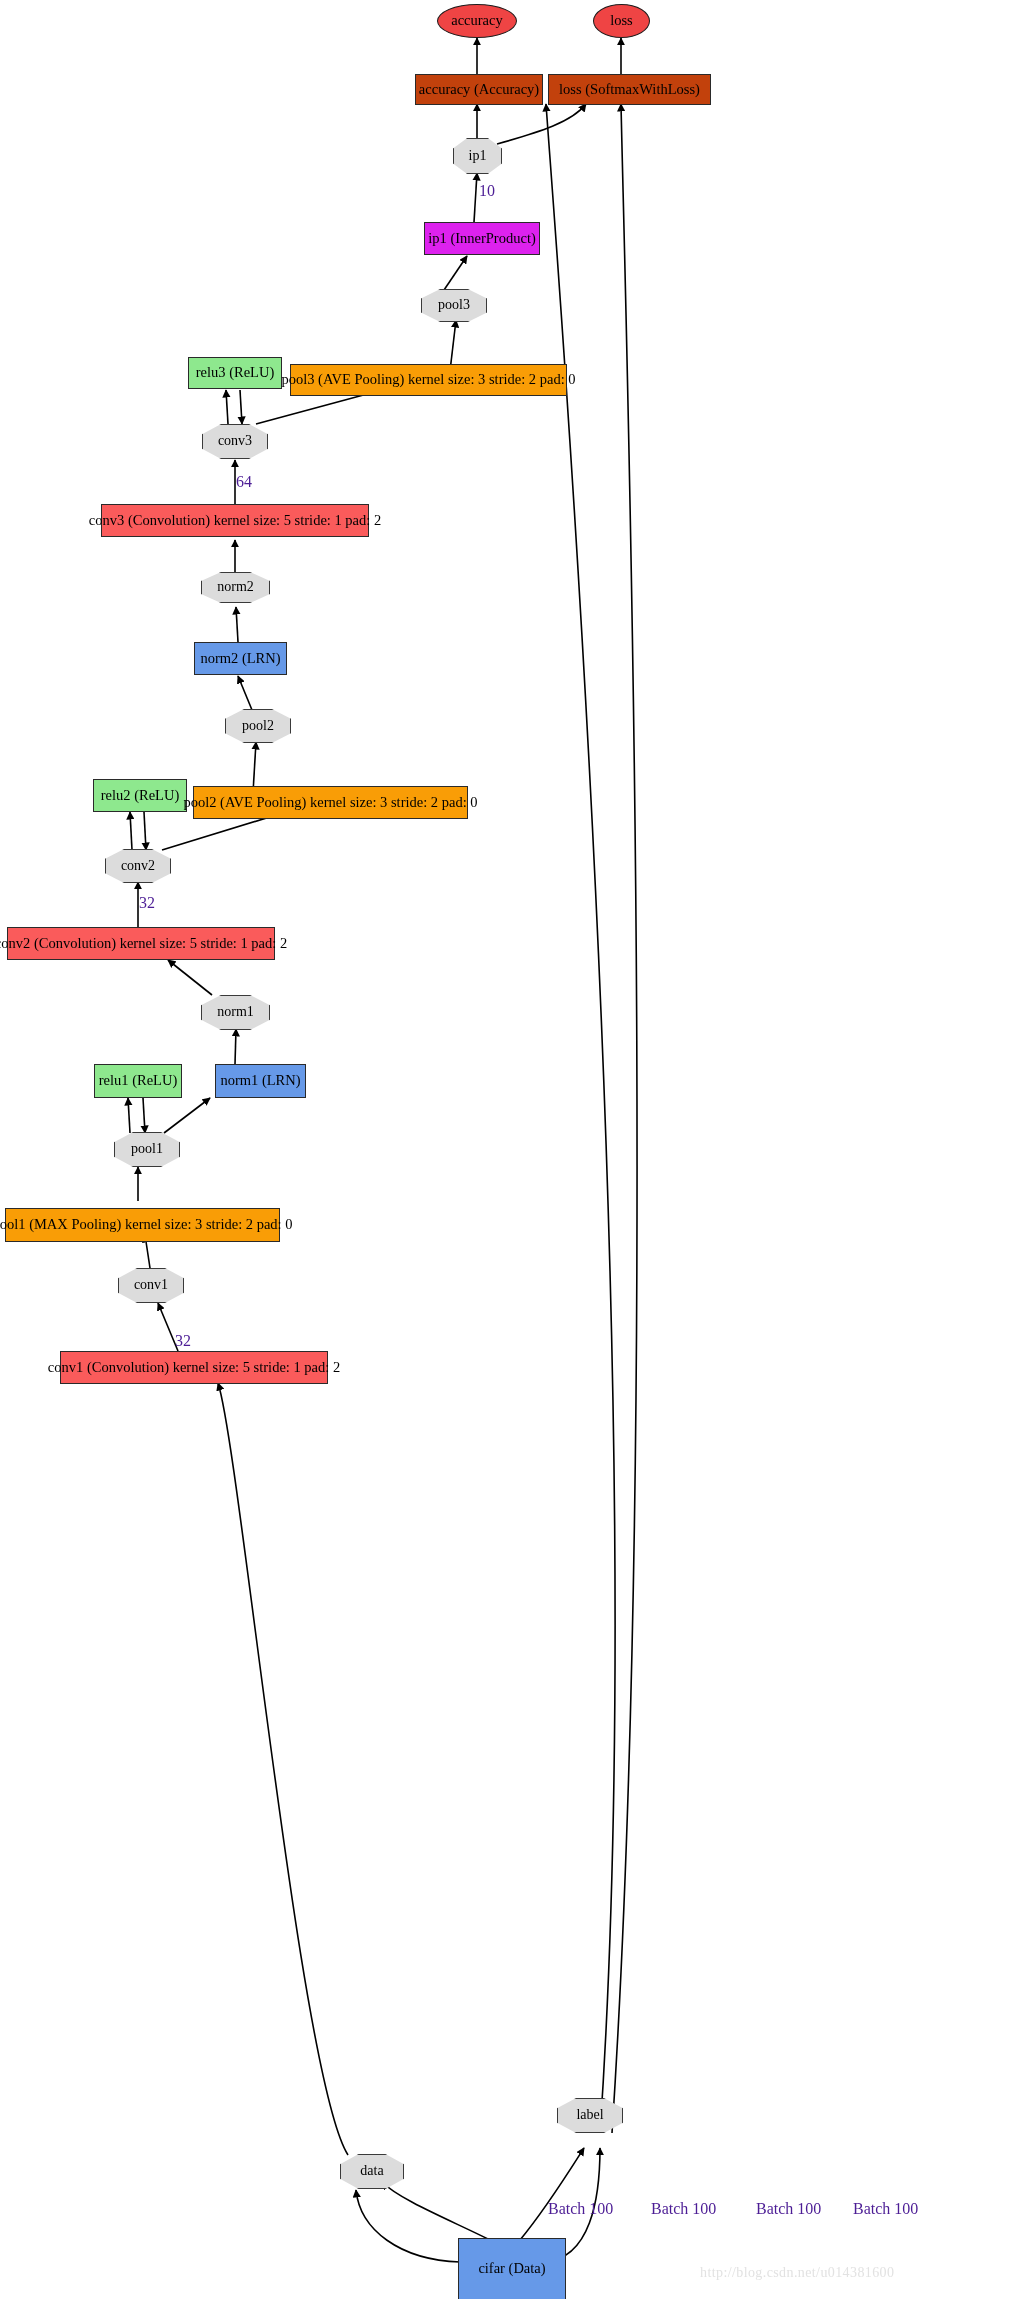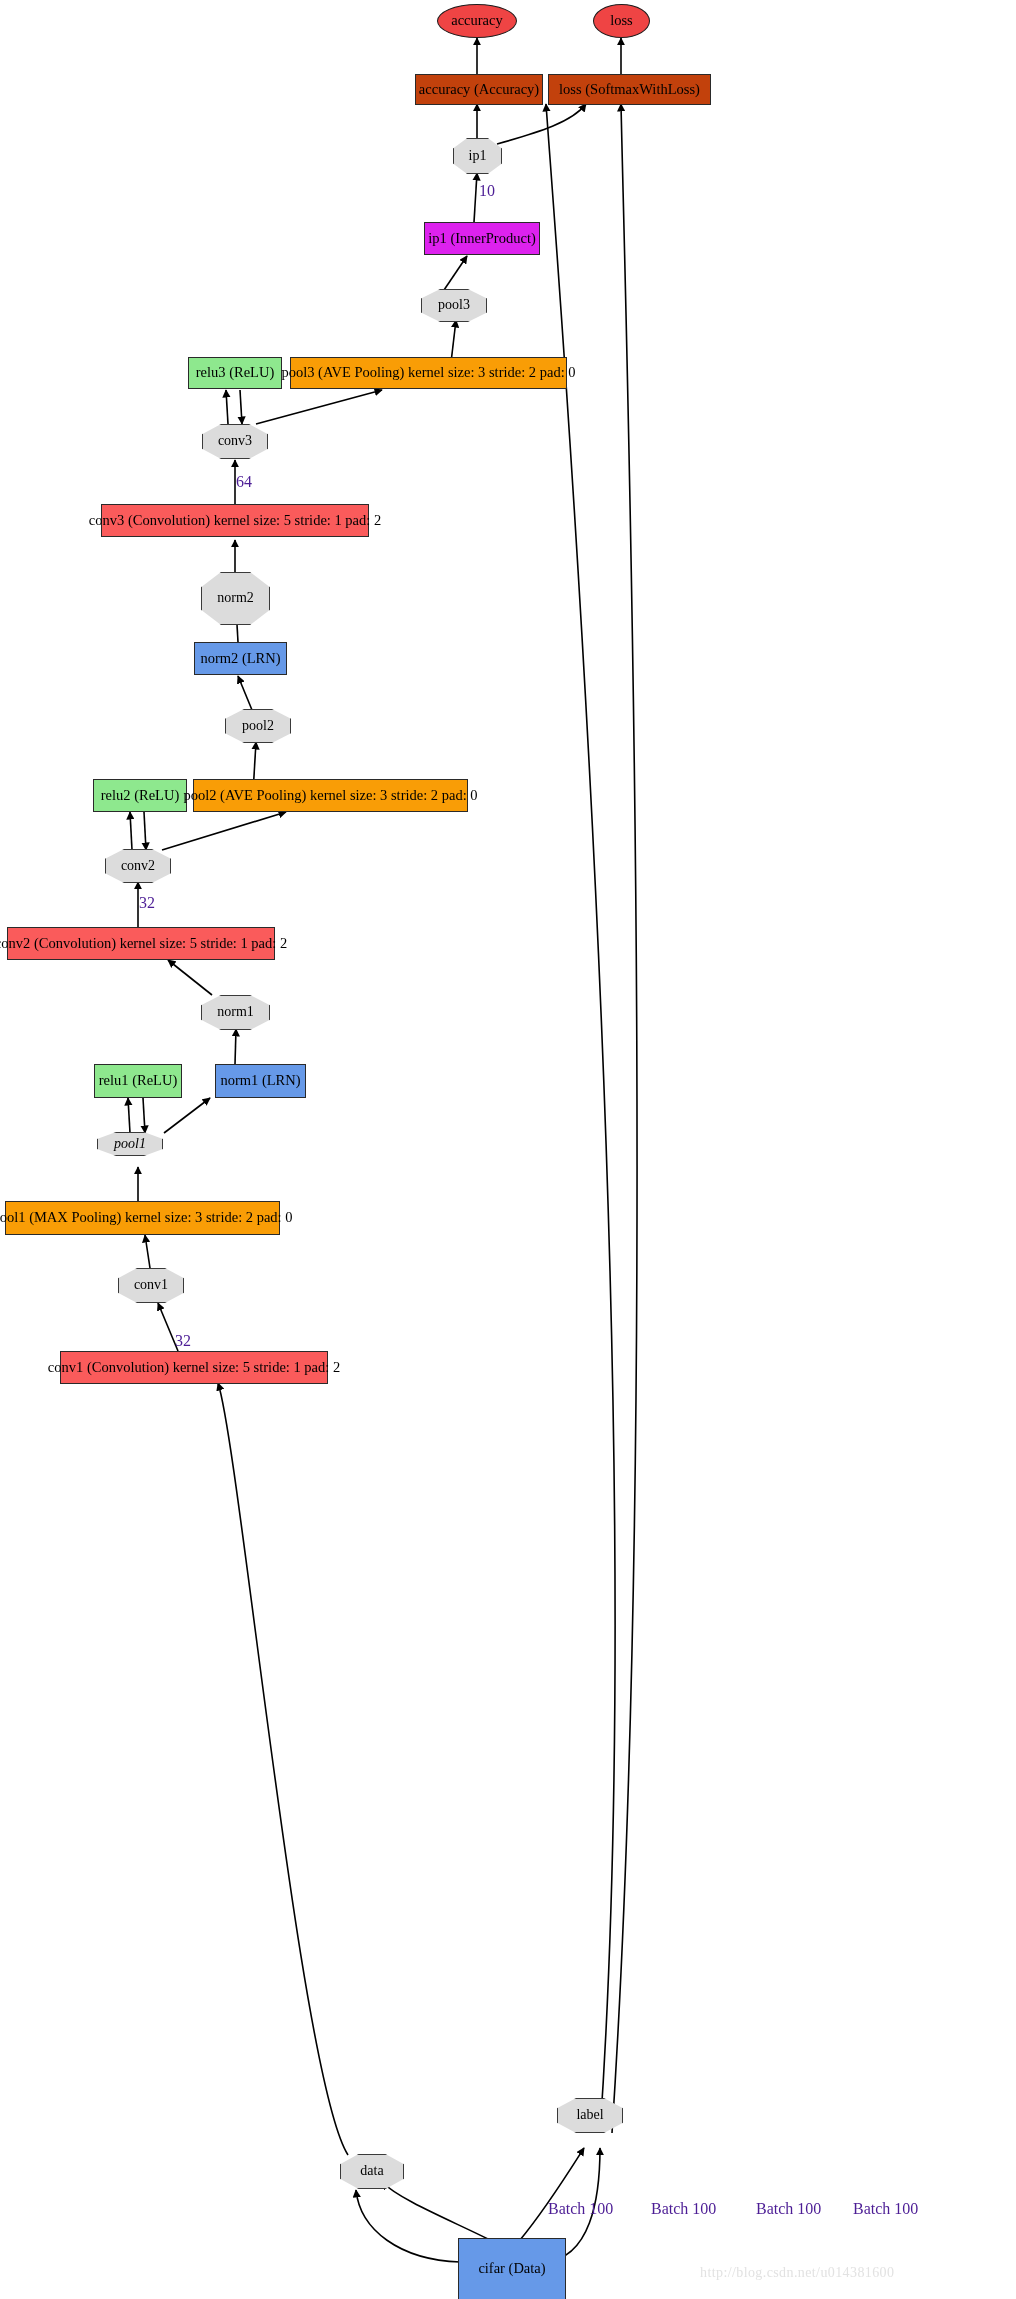--- a/index.html
+++ b/index.html
@@ -33,21 +33,21 @@
     color: #000000;
     line-height: 1.05;
     white-space: nowrap;
   }
   
   .rect {
     border: 1px solid #2a2a2a;
     font-size: 14.5px;
   }
   .rect.conv   { background: #fa5b5b; }
-  .rect.pool   { background: #f99d06; }
+  .rect.pool   { background: #f99d06; margin-top: 7px; }
   .rect.relu   { background: #8ee88e; }
   .rect.lrn    { background: #6699e8; }
   .rect.blue   { background: #c2410c; }
   .rect.ip     { background: #dd22ee; }
   .rect.data   { background: #6699e8; }
 
   
   .octa {
     background: #dcdcdc;
     border: 1px solid #3a3a3a;
@@ -201,21 +201,21 @@
 
   <div class="node octa" style="left:202px; top:424px; width:66px; height:35px;">
     <span>conv3</span>
   </div>
   <div class="edge-label" style="left:236px; top:473px;">64</div>
 
   <div class="node rect conv" style="left:101px; top:504px; width:268px; height:33px;">
     <span>conv3 (Convolution) kernel size: 5 stride: 1 pad: 2</span>
   </div>
 
-  <div class="node octa" style="left:201px; top:572px; width:69px; height:53px;">
+  <div class="node octa" style="left:201px; top:572px; width:69px; height:31px;">
     <span>norm2</span>
   </div>
   <div class="node rect lrn" style="left:194px; top:642px; width:93px; height:33px;">
     <span>norm2 (LRN)</span>
   </div>
 
   <div class="node octa" style="left:225px; top:709px; width:66px; height:34px;">
     <span>pool2</span>
   </div>
 
@@ -239,21 +239,21 @@
     <span>norm1</span>
   </div>
 
   <div class="node rect relu" style="left:94px; top:1064px; width:88px; height:34px;">
     <span>relu1 (ReLU)</span>
   </div>
   <div class="node rect lrn" style="left:190px; top:1064px; width:91px; height:34px;margin-left:25px;">
     <span>norm1 (LRN)</span>
   </div>
 
-  <div class="node octa" style="left:97px; top:1132px; width:66px; height:24px;font-style:italic;">
+  <div class="node octa" style="left:114px; top:1132px; width:66px; height:35px;">
     <span>pool1</span>
   </div>
 
   <div class="node rect pool" style="left:5px; top:1201px; width:275px; height:34px;">
     <span>pool1 (MAX Pooling) kernel size: 3 stride: 2 pad: 0</span>
   </div>
 
   <div class="node octa" style="left:118px; top:1268px; width:66px; height:35px;">
     <span>conv1</span>
   </div>

